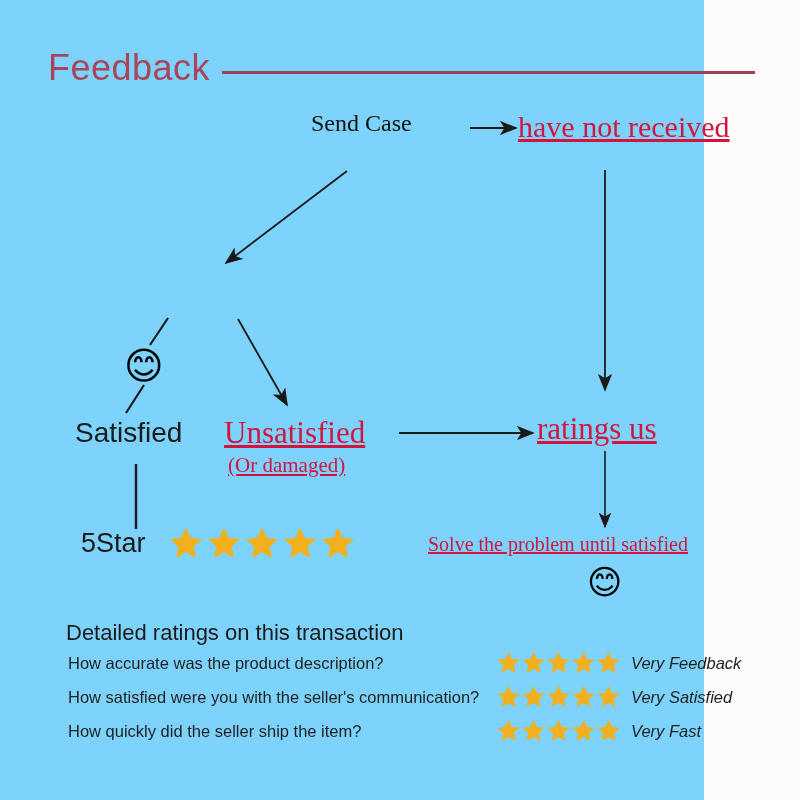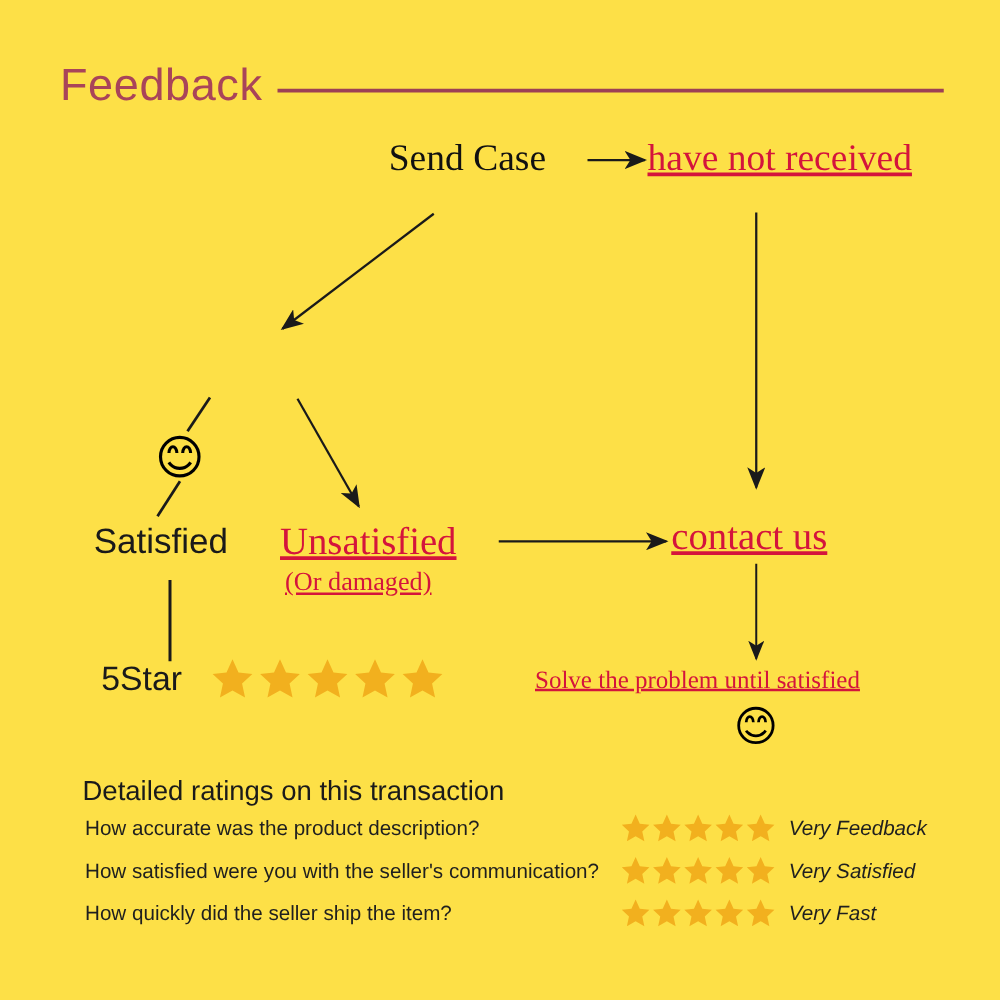--- a/index.html
+++ b/index.html
@@ -8,23 +8,23 @@
   }
   body {
     width: 800px;
     height: 800px;
     background: #fcfcfa;
     font-family: "Liberation Sans", sans-serif;
     overflow: hidden;
   }
   #canvas {
     position: relative;
-    width: 800px;
+    width: 704px;
     height: 800px;
-    background: #fde047;
+    background: #7dd3fc;
   }
   .abs { position: absolute; }
 
   
   #feedback-title {
     left: 48px;
     top: 47px;
     font-size: 36px;
     color: #a94459;
     letter-spacing: 0.5px;
@@ -50,21 +50,21 @@
     color: #1a1a1a;
     white-space: nowrap;
   }
   .node-serif-red {
     font-family: "Liberation Serif", serif;
     color: #d4143c;
     white-space: nowrap;
     text-decoration: underline;
   }
 
-  #send-case      { left: 311px; top: 110px; font-size: 30px; }
+  #send-case      { left: 311px; top: 110px; font-size: 24px; }
   #have-not-recv  { left: 518px; top: 110px; font-size: 30px; }
   #receive-item   { left: 147px; top: 277px; font-size: 31px; }
   #satisfied      { left: 75px;  top: 417px; font-size: 28px; }
   #unsatisfied    { left: 224px; top: 415px; font-size: 31px; }
   #or-damaged     { left: 228px; top: 453px; font-size: 21px; }
   #contact-us     { left: 537px; top: 411px; font-size: 31px; }
   #solve-problem  { left: 428px; top: 533px; font-size: 20px; }
   #five-star-label{ left: 81px;  top: 528px; font-size: 27px; }
 
   
@@ -174,21 +174,21 @@
 
 
   <div class="abs emoji" id="emoji-satisfied">😊</div>
 
   <div class="abs node-sans-dark" id="satisfied">Satisfied</div>
 
   <div class="abs node-serif-red" id="or-damaged">(Or damaged)</div>
 
   <div class="abs node-serif-red" id="unsatisfied">Unsatisfied</div>
 
-  <div class="abs node-serif-red" id="contact-us">contact us</div>
+  <div class="abs node-serif-red" id="contact-us">ratings us</div>
 
   <div class="abs node-serif-red" id="solve-problem">Solve the problem until satisfied</div>
 
   <div class="abs emoji" id="emoji-solved">😊</div>
 
   <div class="abs node-sans-dark" id="five-star-label">5Star</div>
 
   <div class="abs" id="five-star-row">
       <svg viewBox="0 0 24 24" class="star">
         <path d="M12 1.6 L15.2 8.6 L22.6 9.4 L17.1 14.5 L18.7 22 L12 18.2 L5.3 22 L6.9 14.5 L1.4 9.4 L8.8 8.6 Z" fill="#f2b01e"></path>

